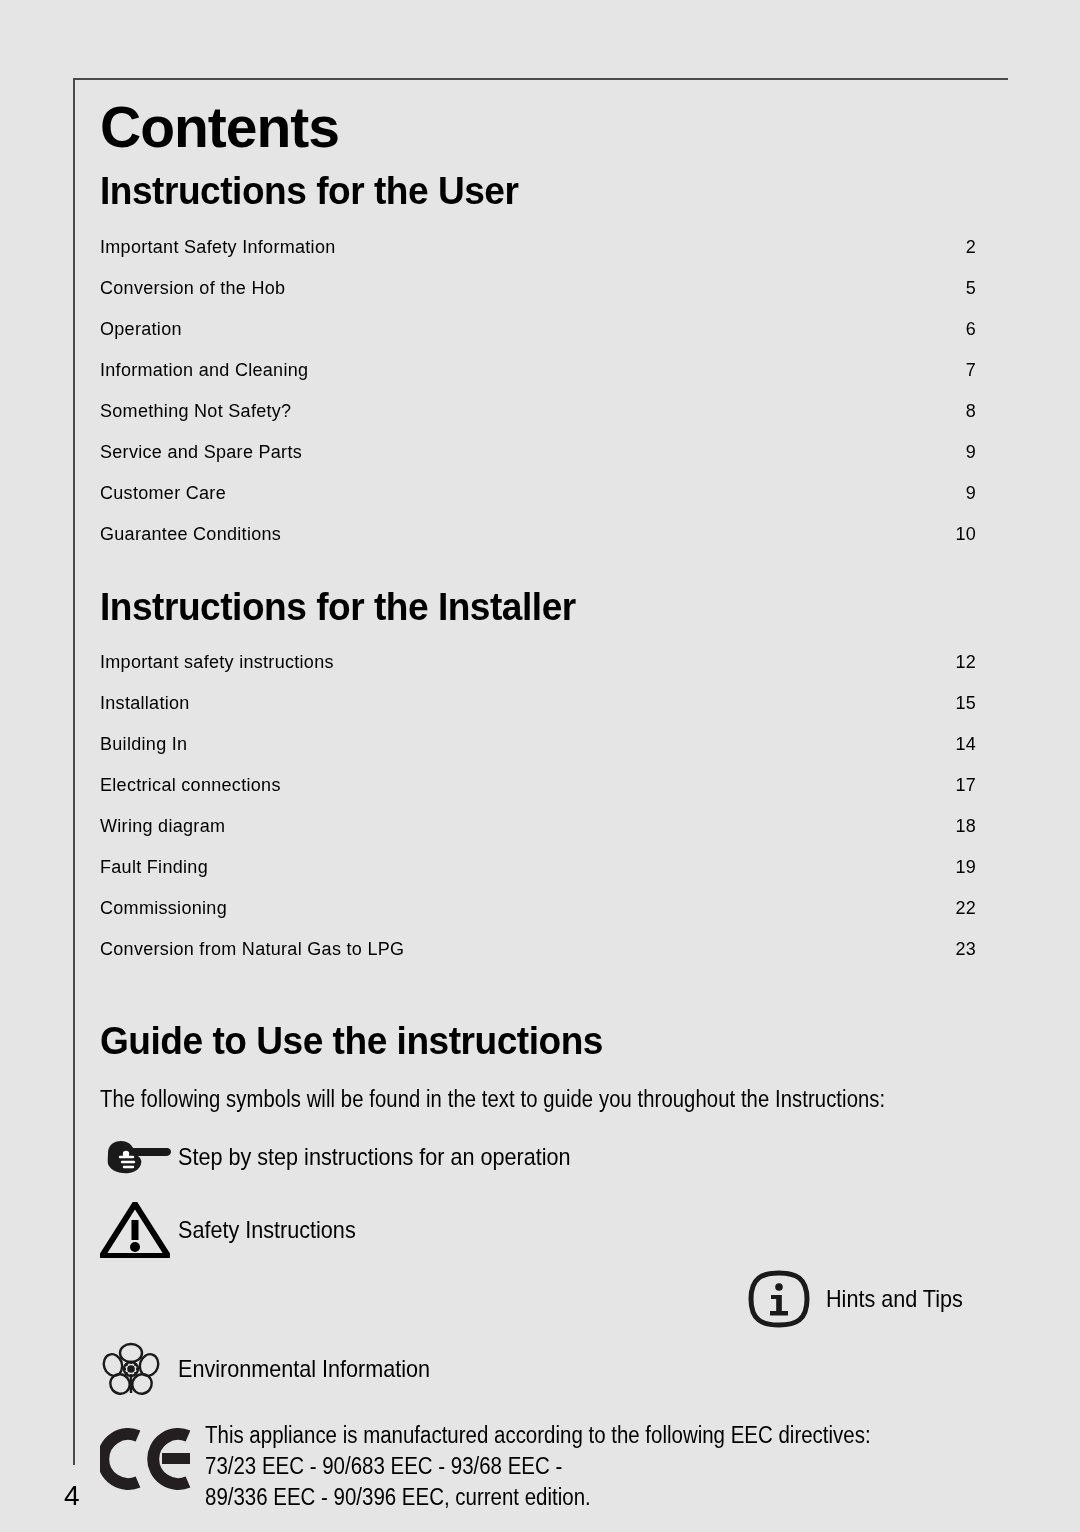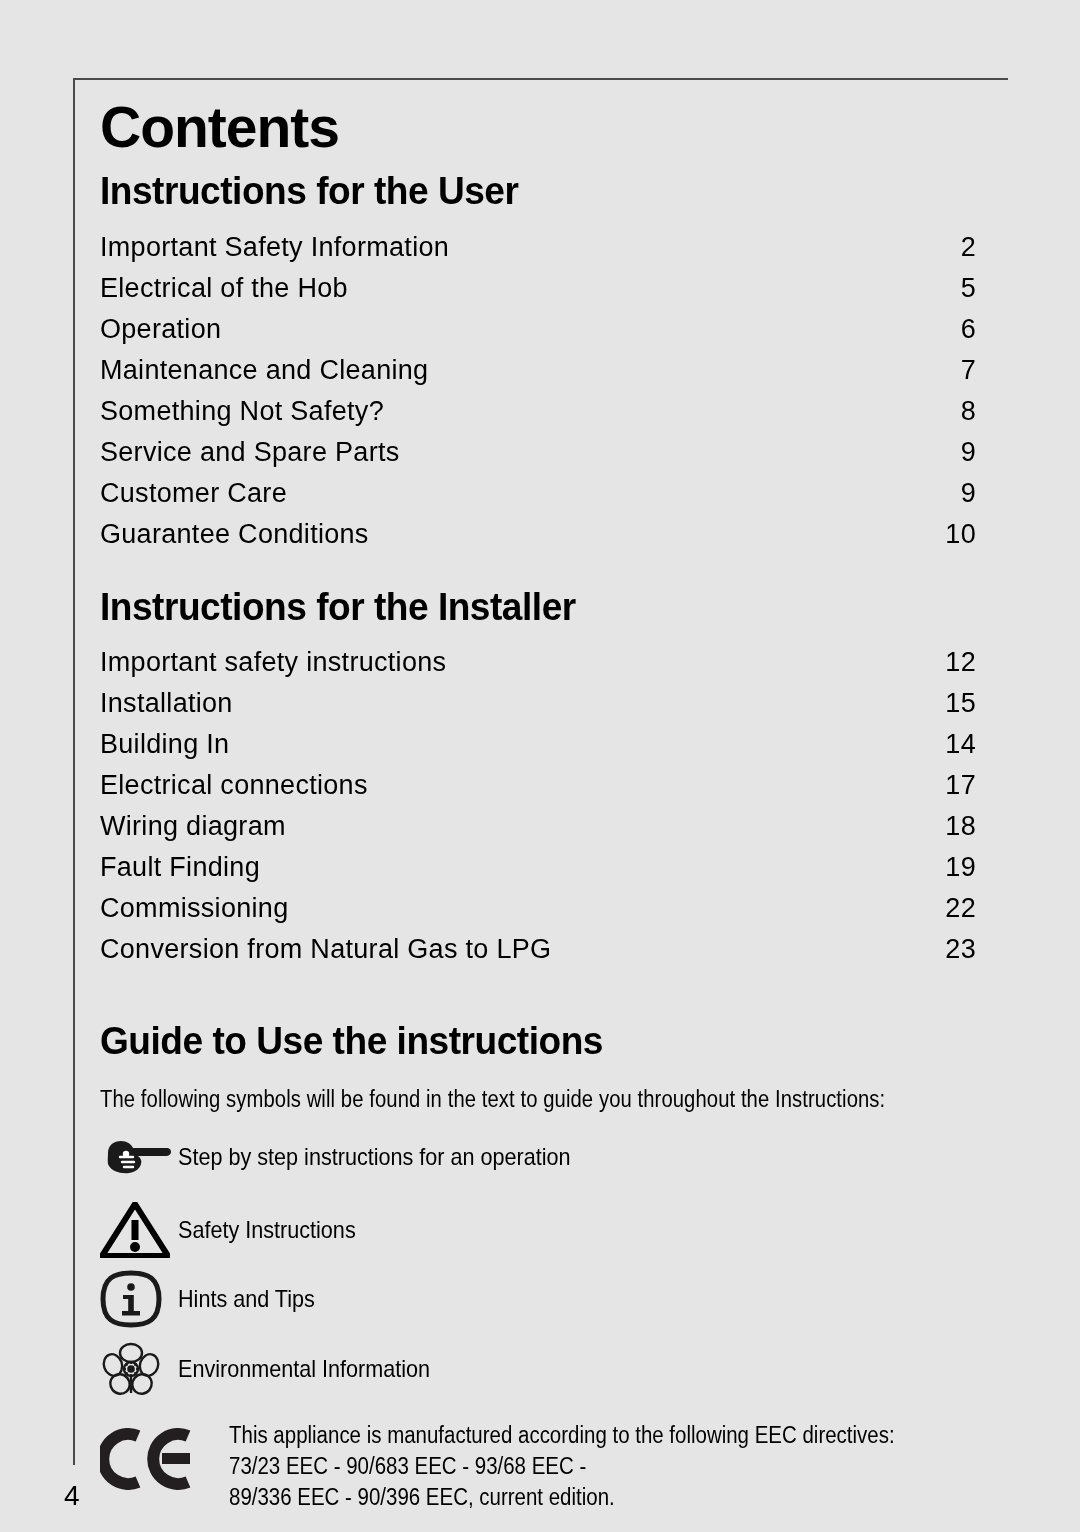--- a/index.html
+++ b/index.html
@@ -64,21 +64,21 @@
   }
 
   .toc {
     margin: 0;
     padding: 0;
     list-style: none;
   }
   .toc-row {
     display: flex;
     align-items: baseline;
-    font-size: 27px;
+    font-size: 18px;
     line-height: 41px;
     letter-spacing: 0.3px;
   }
   .toc-label {
     flex: 0 0 auto;
     white-space: nowrap;
   }
   .toc-filler {
     flex: 1 1 auto;
   }
@@ -121,29 +121,28 @@
   .symbol-text {
     font-size: 24px;
     line-height: 28px;
     transform: scaleX(0.9);
     transform-origin: left center;
     white-space: nowrap;
   }
 
   .row-warn   { margin-top: 18px; }
   .row-hand   { margin-top: 16px; }
-  .row-info   { margin-top: 12px; }
+  .row-info   { margin-top: 12px; justify-content: flex-end; }
   .row-env    { margin-top: 12px; text-align: center; }
 
   
   .ce-block {
     display: flex;
     align-items: flex-start;
     margin-top: 22px;
-    gap: 24px;
   }
   .ce-mark {
     flex: 0 0 auto;
     width: 105px;
     padding-top: 8px;
   }
   .ce-text {
     font-size: 23px;
     line-height: 31px;
     transform: scaleX(0.89);
@@ -175,31 +174,31 @@
 
     <h2 class="section-title">Instructions for the User</h2>
 
     <ul class="toc user-list">
       <li class="toc-row">
         <span class="toc-label">Important Safety Information</span>
         <span class="toc-filler"></span>
         <span class="toc-page">2</span>
       </li>
       <li class="toc-row">
-        <span class="toc-label">Electrical of the Hob</span>
+        <span class="toc-label">Conversion of the Hob</span>
         <span class="toc-filler"></span>
         <span class="toc-page">5</span>
       </li>
       <li class="toc-row">
         <span class="toc-label">Operation</span>
         <span class="toc-filler"></span>
         <span class="toc-page">6</span>
       </li>
       <li class="toc-row">
-        <span class="toc-label">Maintenance and Cleaning</span>
+        <span class="toc-label">Information and Cleaning</span>
         <span class="toc-filler"></span>
         <span class="toc-page">7</span>
       </li>
       <li class="toc-row">
         <span class="toc-label">Something Not Safety?</span>
         <span class="toc-filler"></span>
         <span class="toc-page">8</span>
       </li>
       <li class="toc-row">
         <span class="toc-label">Service and Spare Parts</span>

